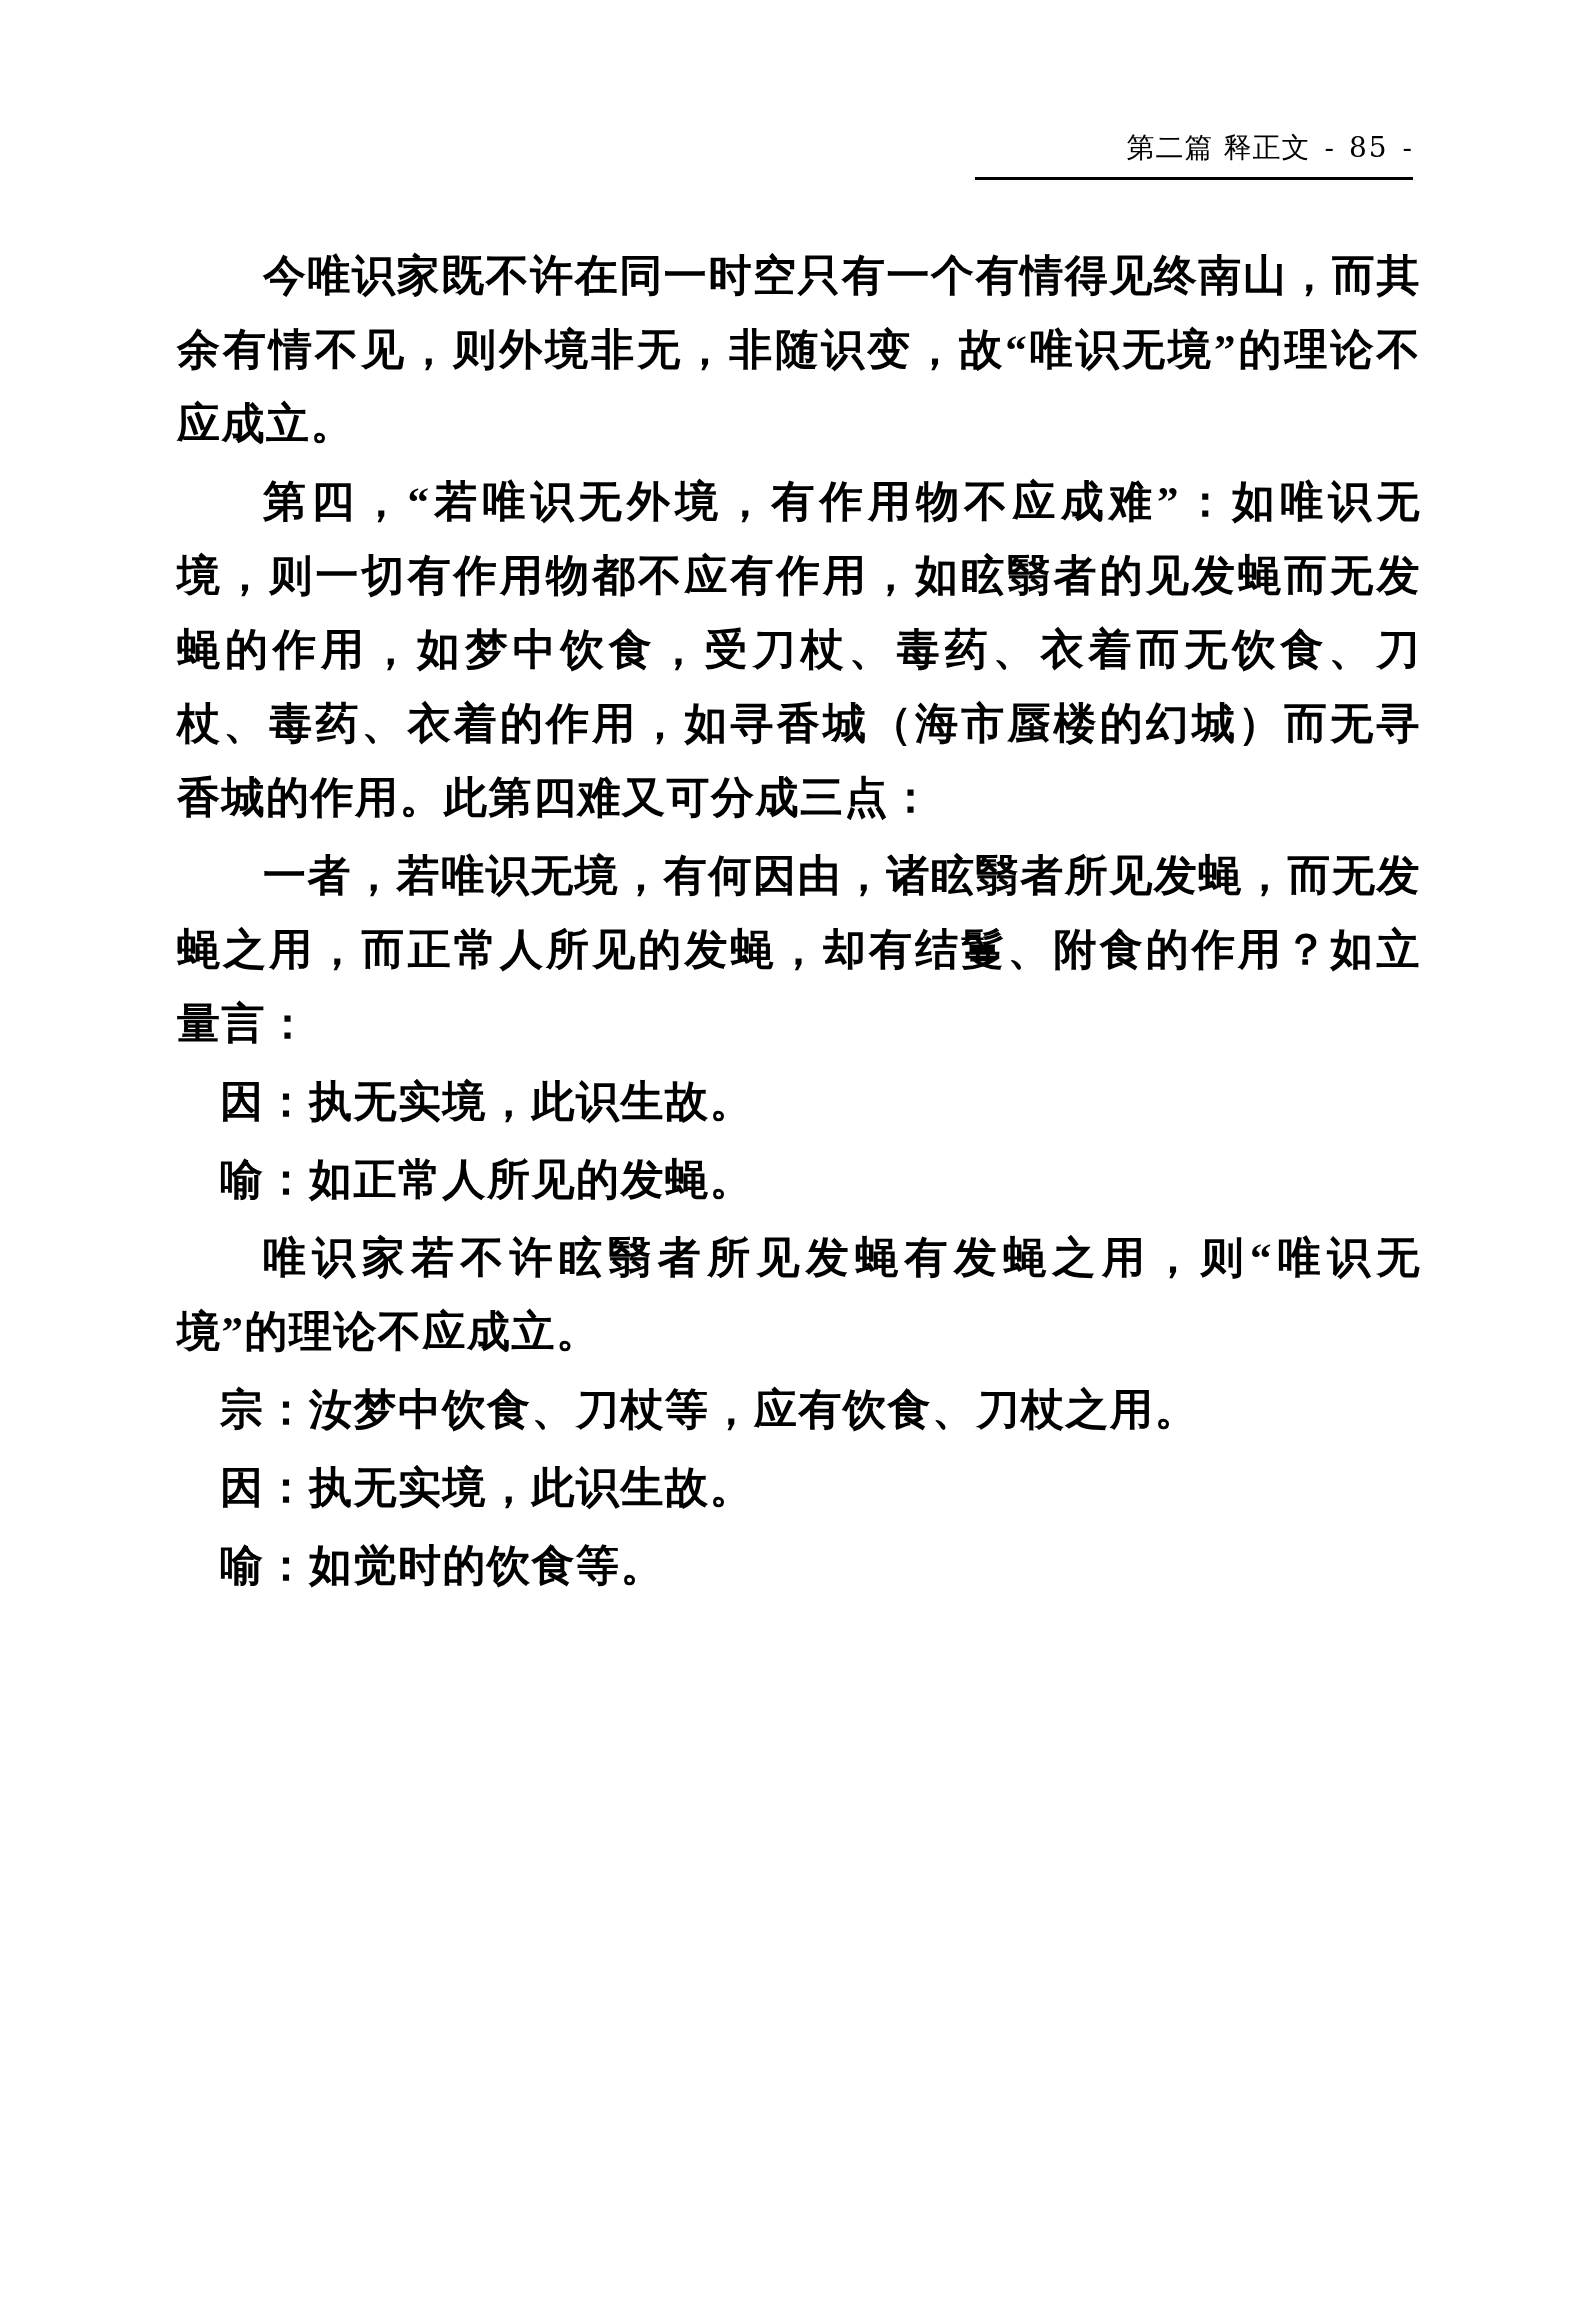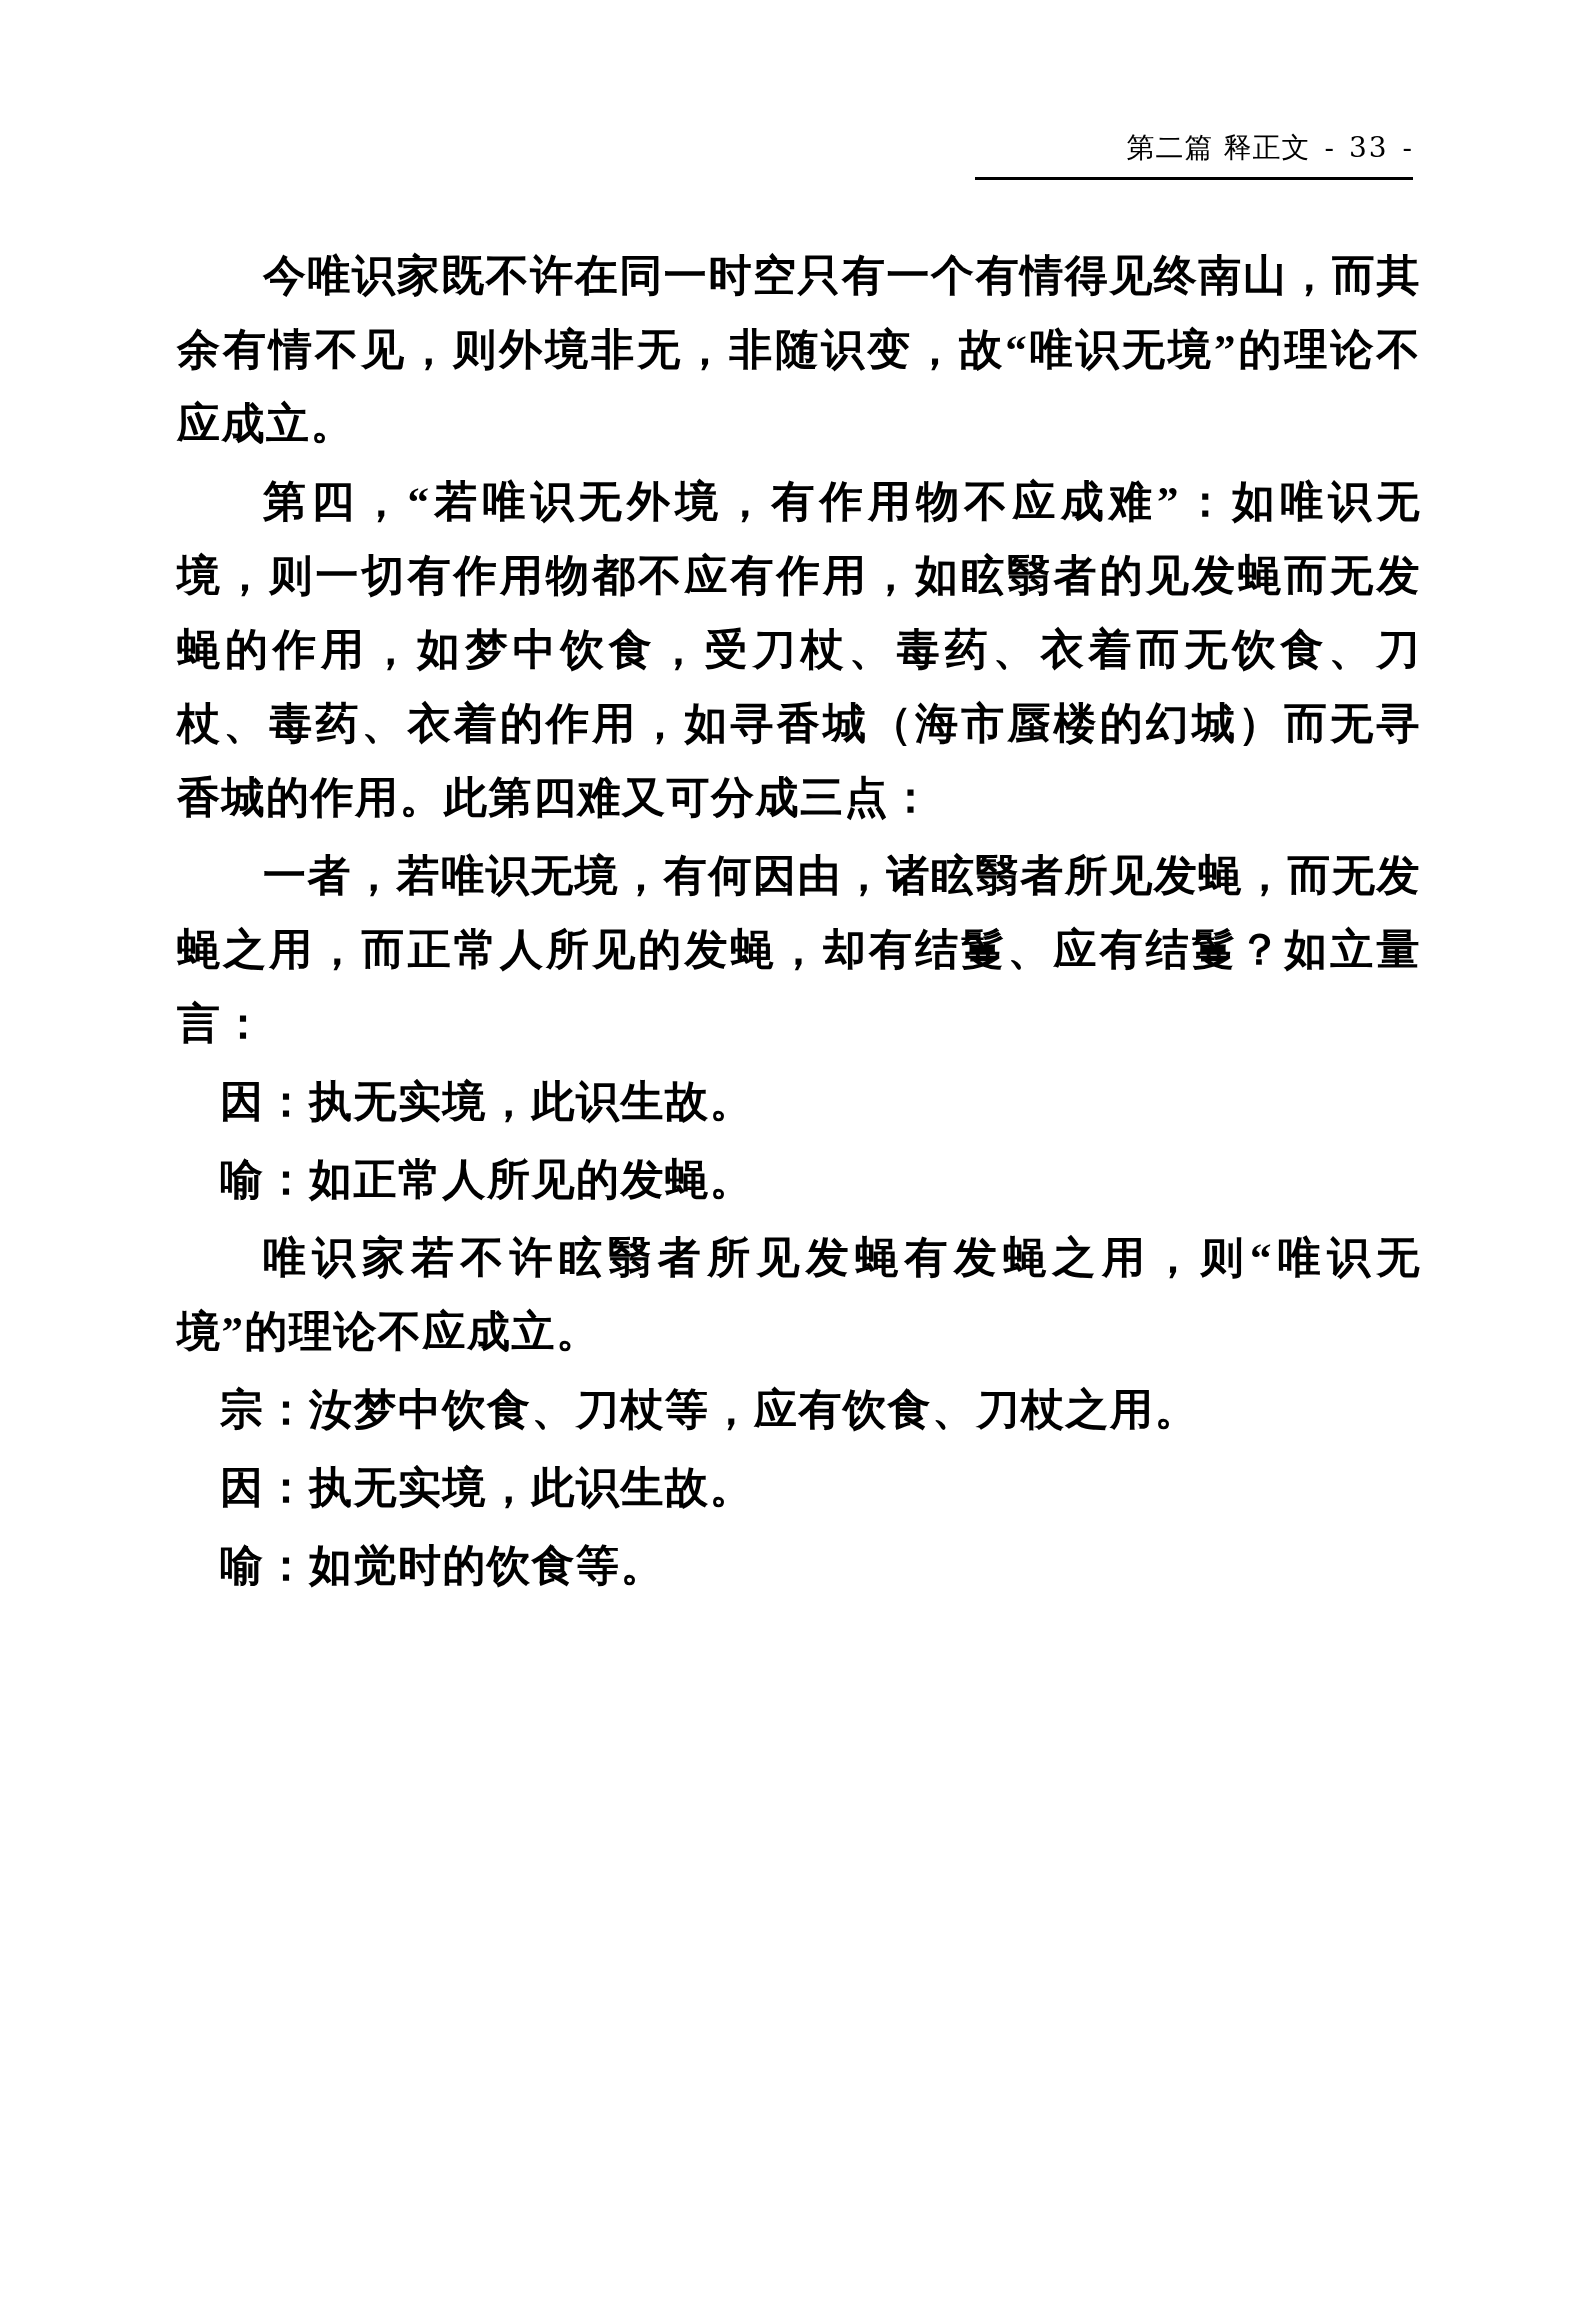--- a/index.html
+++ b/index.html
@@ -89,30 +89,30 @@
 </style>
 </head>
 <body>
 
 <div class="page">
 
   <div class="header">
     <div class="header-inner">
       <span class="header-chapter">第二篇  释正文</span>
       <span class="header-sep">-</span>
-      <span class="header-page">33</span>
+      <span class="header-page">85</span>
       <span class="header-sep">-</span>
     </div>
     <div class="header-rule"></div>
   </div>
 
   <div class="body">
     <p class="indent">今唯识家既不许在同一时空只有一个有情得见终南山，而其余有情不见，则外境非无，非随识变，故“唯识无境”的理论不应成立。</p>
     <p class="indent">第四，“若唯识无外境，有作用物不应成难”：如唯识无境，则一切有作用物都不应有作用，如眩翳者的见发蝇而无发蝇的作用，如梦中饮食，受刀杖、毒药、衣着而无饮食、刀杖、毒药、衣着的作用，如寻香城（海市蜃楼的幻城）而无寻香城的作用。此第四难又可分成三点：</p>
-    <p class="indent">一者，若唯识无境，有何因由，诸眩翳者所见发蝇，而无发蝇之用，而正常人所见的发蝇，却有结鬘、应有结鬘？如立量言：</p>
+    <p class="indent">一者，若唯识无境，有何因由，诸眩翳者所见发蝇，而无发蝇之用，而正常人所见的发蝇，却有结鬘、附食的作用？如立量言：</p>
     <p class="list">因：执无实境，此识生故。</p>
     <p class="list">喻：如正常人所见的发蝇。</p>
     <p class="indent">唯识家若不许眩翳者所见发蝇有发蝇之用，则“唯识无境”的理论不应成立。</p>
     <p class="list">宗：汝梦中饮食、刀杖等，应有饮食、刀杖之用。</p>
     <p class="list">因：执无实境，此识生故。</p>
     <p class="list">喻：如觉时的饮食等。</p>
   </div>
 
 </div>
 

